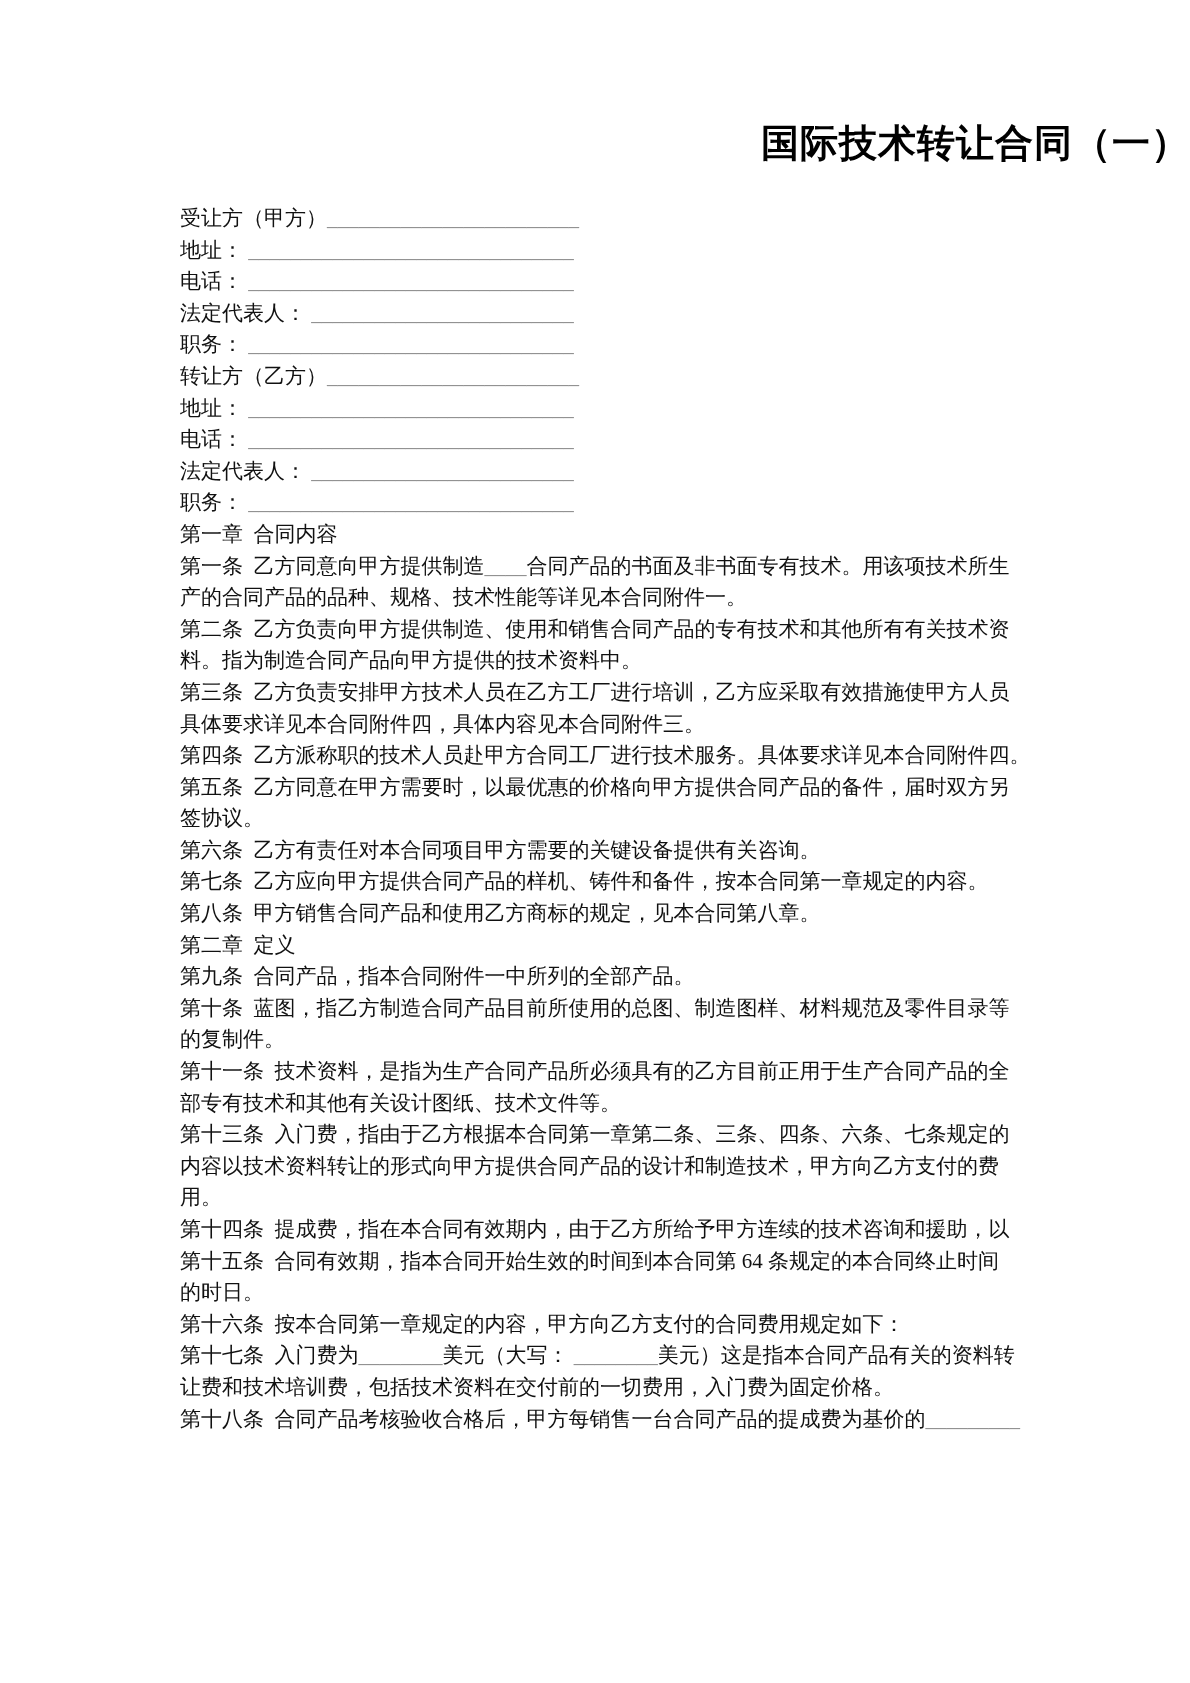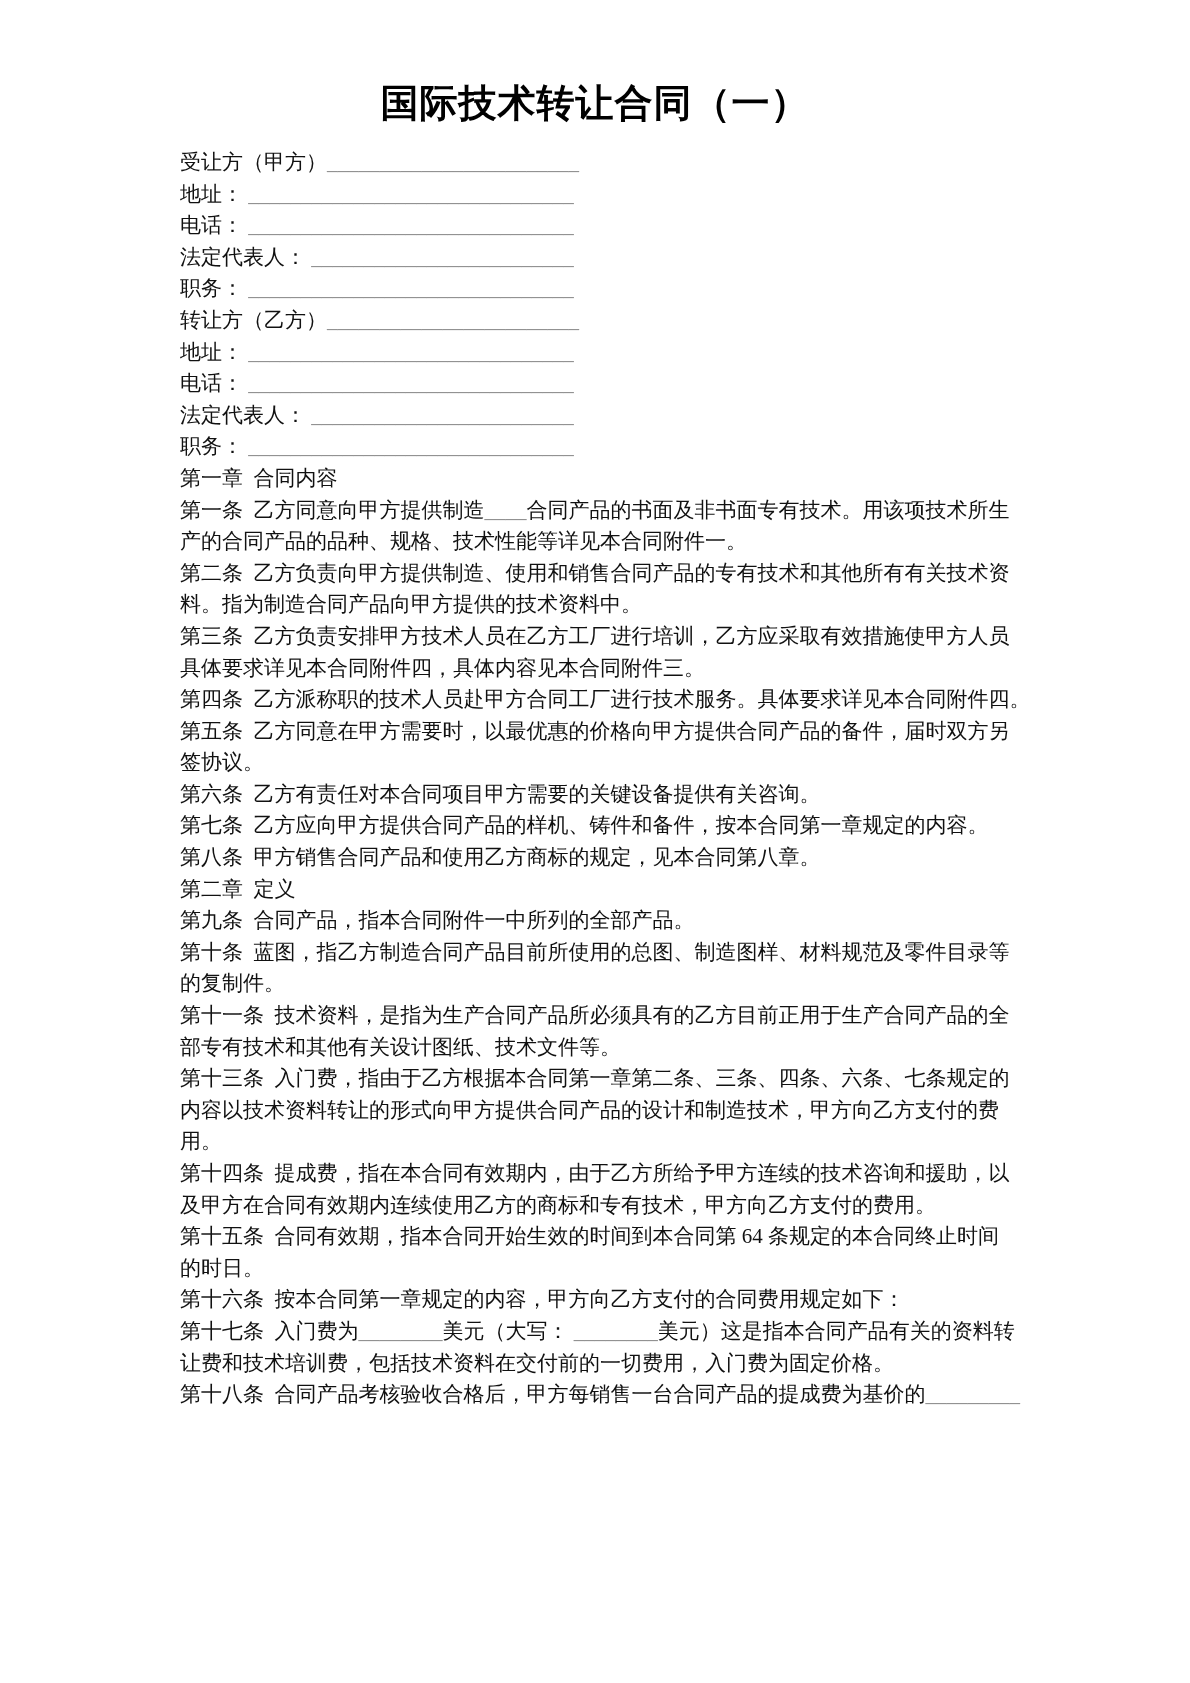--- a/index.html
+++ b/index.html
@@ -11,31 +11,31 @@
     position: relative;
     width: 1190px;
     height: 1683px;
     background: #ffffff;
     overflow: hidden;
     font-family: "Liberation Serif", "DejaVu Serif", serif;
     color: #111111;
   }
   .doc-title {
     margin: 0;
-    padding-top: 78px;
+    padding-top: 118px;
     height: 50px;
     line-height: 50px;
-    text-align: center;
+    text-align: right;
     font-size: 38px;
     font-weight: bold;
     color: #000000;
     letter-spacing: 1px;
   }
   .lines {
-    margin-top: 19px;
+    margin-top: 35px;
     padding-left: 180px;
     padding-right: 12px;
   }
   .line {
     height: 31.6px;
     line-height: 31.6px;
     font-size: 21px;
     white-space: pre;
   }
   .line .label,
@@ -79,21 +79,20 @@
       <div class="line"><span class="text">第二章  定义</span></div>
       <div class="line"><span class="text">第九条  合同产品，指本合同附件一中所列的全部产品。</span></div>
       <div class="line"><span class="text">第十条  蓝图，指乙方制造合同产品目前所使用的总图、制造图样、材料规范及零件目录等</span></div>
       <div class="line"><span class="text">的复制件。</span></div>
       <div class="line"><span class="text">第十一条  技术资料，是指为生产合同产品所必须具有的乙方目前正用于生产合同产品的全</span></div>
       <div class="line"><span class="text">部专有技术和其他有关设计图纸、技术文件等。</span></div>
       <div class="line"><span class="text">第十三条  入门费，指由于乙方根据本合同第一章第二条、三条、四条、六条、七条规定的</span></div>
       <div class="line"><span class="text">内容以技术资料转让的形式向甲方提供合同产品的设计和制造技术，甲方向乙方支付的费</span></div>
       <div class="line"><span class="text">用。</span></div>
       <div class="line"><span class="text">第十四条  提成费，指在本合同有效期内，由于乙方所给予甲方连续的技术咨询和援助，以</span></div>
-      <div class="line"><span class="text">及甲方在合同有效期内连续使用乙方的商标和专有技术，甲方向乙方支付的费用。</span></div>
       <div class="line"><span class="text">第十五条  合同有效期，指本合同开始生效的时间到本合同第 64 条规定的本合同终止时间</span></div>
       <div class="line"><span class="text">的时日。</span></div>
       <div class="line"><span class="text">第十六条  按本合同第一章规定的内容，甲方向乙方支付的合同费用规定如下：</span></div>
       <div class="line"><span class="text">第十七条  入门费为</span><span class="blank">________</span><span class="text">美元（大写： </span><span class="blank">________</span><span class="text">美元）这是指本合同产品有关的资料转</span></div>
       <div class="line"><span class="text">让费和技术培训费，包括技术资料在交付前的一切费用，入门费为固定价格。</span></div>
       <div class="line"><span class="text">第十八条  合同产品考核验收合格后，甲方每销售一台合同产品的提成费为基价的</span><span class="blank">_________</span></div>
     </div>
 </div>
 
 </body></html>

